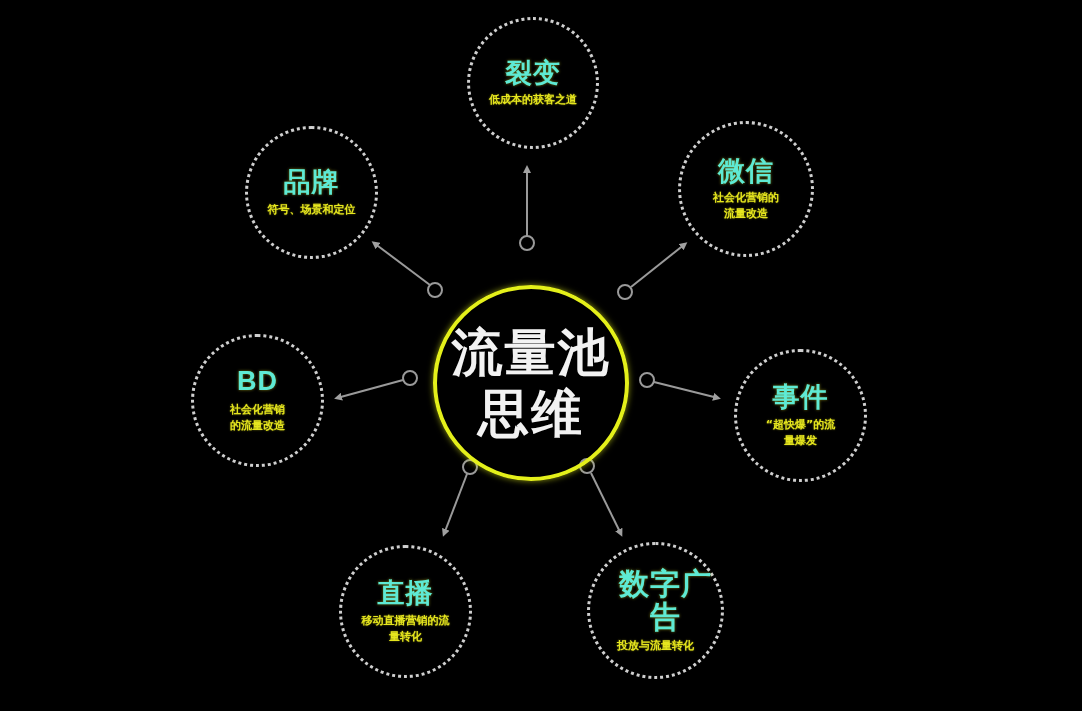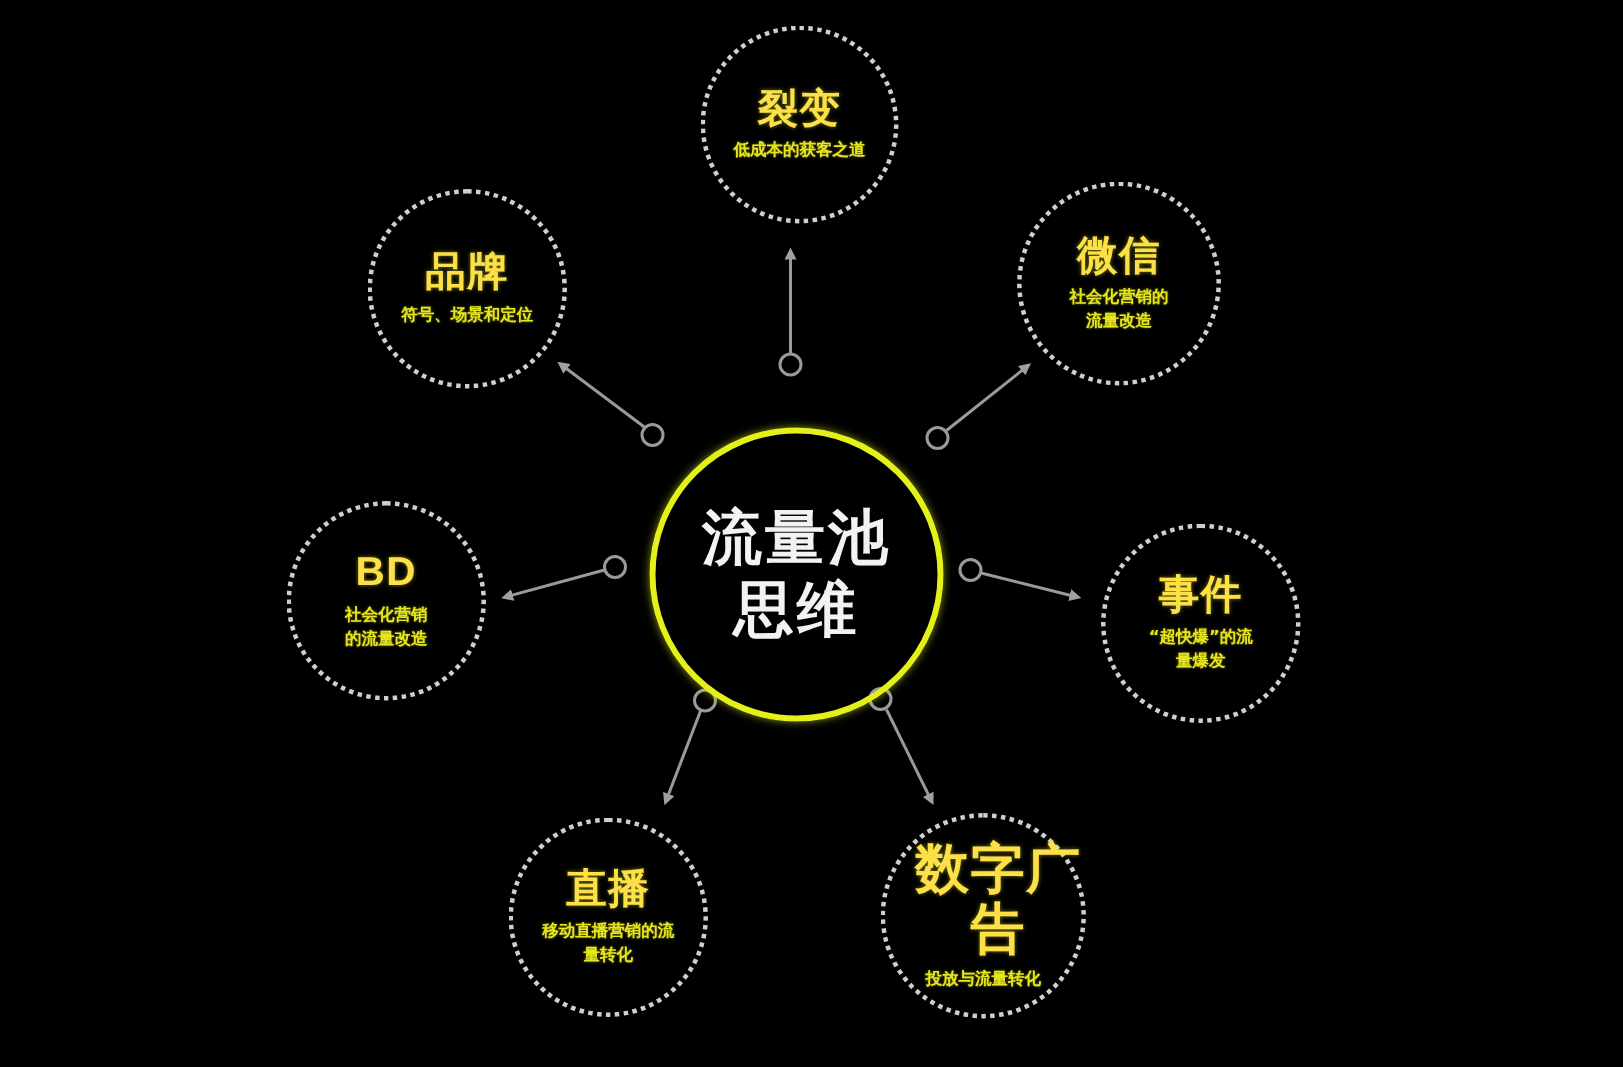--- a/index.html
+++ b/index.html
@@ -4,28 +4,28 @@
 <style>
   html, body { margin: 0; padding: 0; background: #000; }
   body { width: 1082px; height: 711px; position: relative; overflow: hidden; font-family: "DejaVu Sans", "Liberation Sans", sans-serif; }
   #diagram { position: absolute; left: 0; top: 0; width: 1082px; height: 711px; }
   .node {
     position: absolute; border-radius: 50%;
     border: 3px dotted #cfcfcf; box-sizing: border-box;
     display: flex; flex-direction: column; align-items: center; justify-content: center;
     text-align: center;
   }
-  .node .title { color: #fde047; font-weight: bold; font-size: 27px; line-height: 1.1; letter-spacing: 1px; text-shadow: 0 0 3px rgba(240,240,40,0.5); }
+  .node .title { color: #5eead4; font-weight: bold; font-size: 27px; line-height: 1.1; letter-spacing: 1px; text-shadow: 0 0 3px rgba(240,240,40,0.5); }
   .node .sub { color: #e6e61e; font-weight: bold; font-size: 11px; line-height: 1.45; margin-top: 5px; max-width: 96px; text-shadow: 0 0 2px rgba(230,230,30,0.5); }
   .center {
     position: absolute; border-radius: 50%; box-sizing: border-box;
     border: 4px solid #e4f01a; box-shadow: 0 0 6px rgba(228,240,26,0.6);
     display: flex; flex-direction: column; align-items: center; justify-content: center;
   }
-  .center .line { color: #f2f2f2; font-weight: bold; font-size: 40px; line-height: 1.2; letter-spacing: 2px; }
+  .center .line { color: #f2f2f2; font-weight: bold; font-size: 51px; line-height: 1.2; letter-spacing: 2px; }
 </style>
 </head>
 <body>
 
 <div id="diagram">
 
   <svg width="1082" height="711" style="position:absolute;left:0;top:0">
     <defs>
       <marker id="arr" markerWidth="8" markerHeight="8" refX="5" refY="4" orient="auto" markerUnits="userSpaceOnUse">
         <path d="M0,0 L8,4 L0,8 z" fill="#a0a0a0"></path>
@@ -99,17 +99,17 @@
     <div class="title">直播</div>
     <div class="sub" style="max-width:92px;">移动直播营销的流量转化</div>
   </div>
 
   <div class="node" style="left:734px; top:349px; width:133px; height:133px;">
     <div class="title">事件</div>
     <div class="sub" style="max-width:70px;">“超快爆”的流量爆发</div>
   </div>
 
   <div class="node" style="left:587px; top:542px; width:137px; height:137px;">
-    <div class="title" style="font-size:36px;padding-left:20px;">数字广告</div>
+    <div class="title" style="font-size:30px;padding-left:20px;">数字广告</div>
     <div class="sub">投放与流量转化</div>
   </div>
 
 </div>
 
 </body></html>

